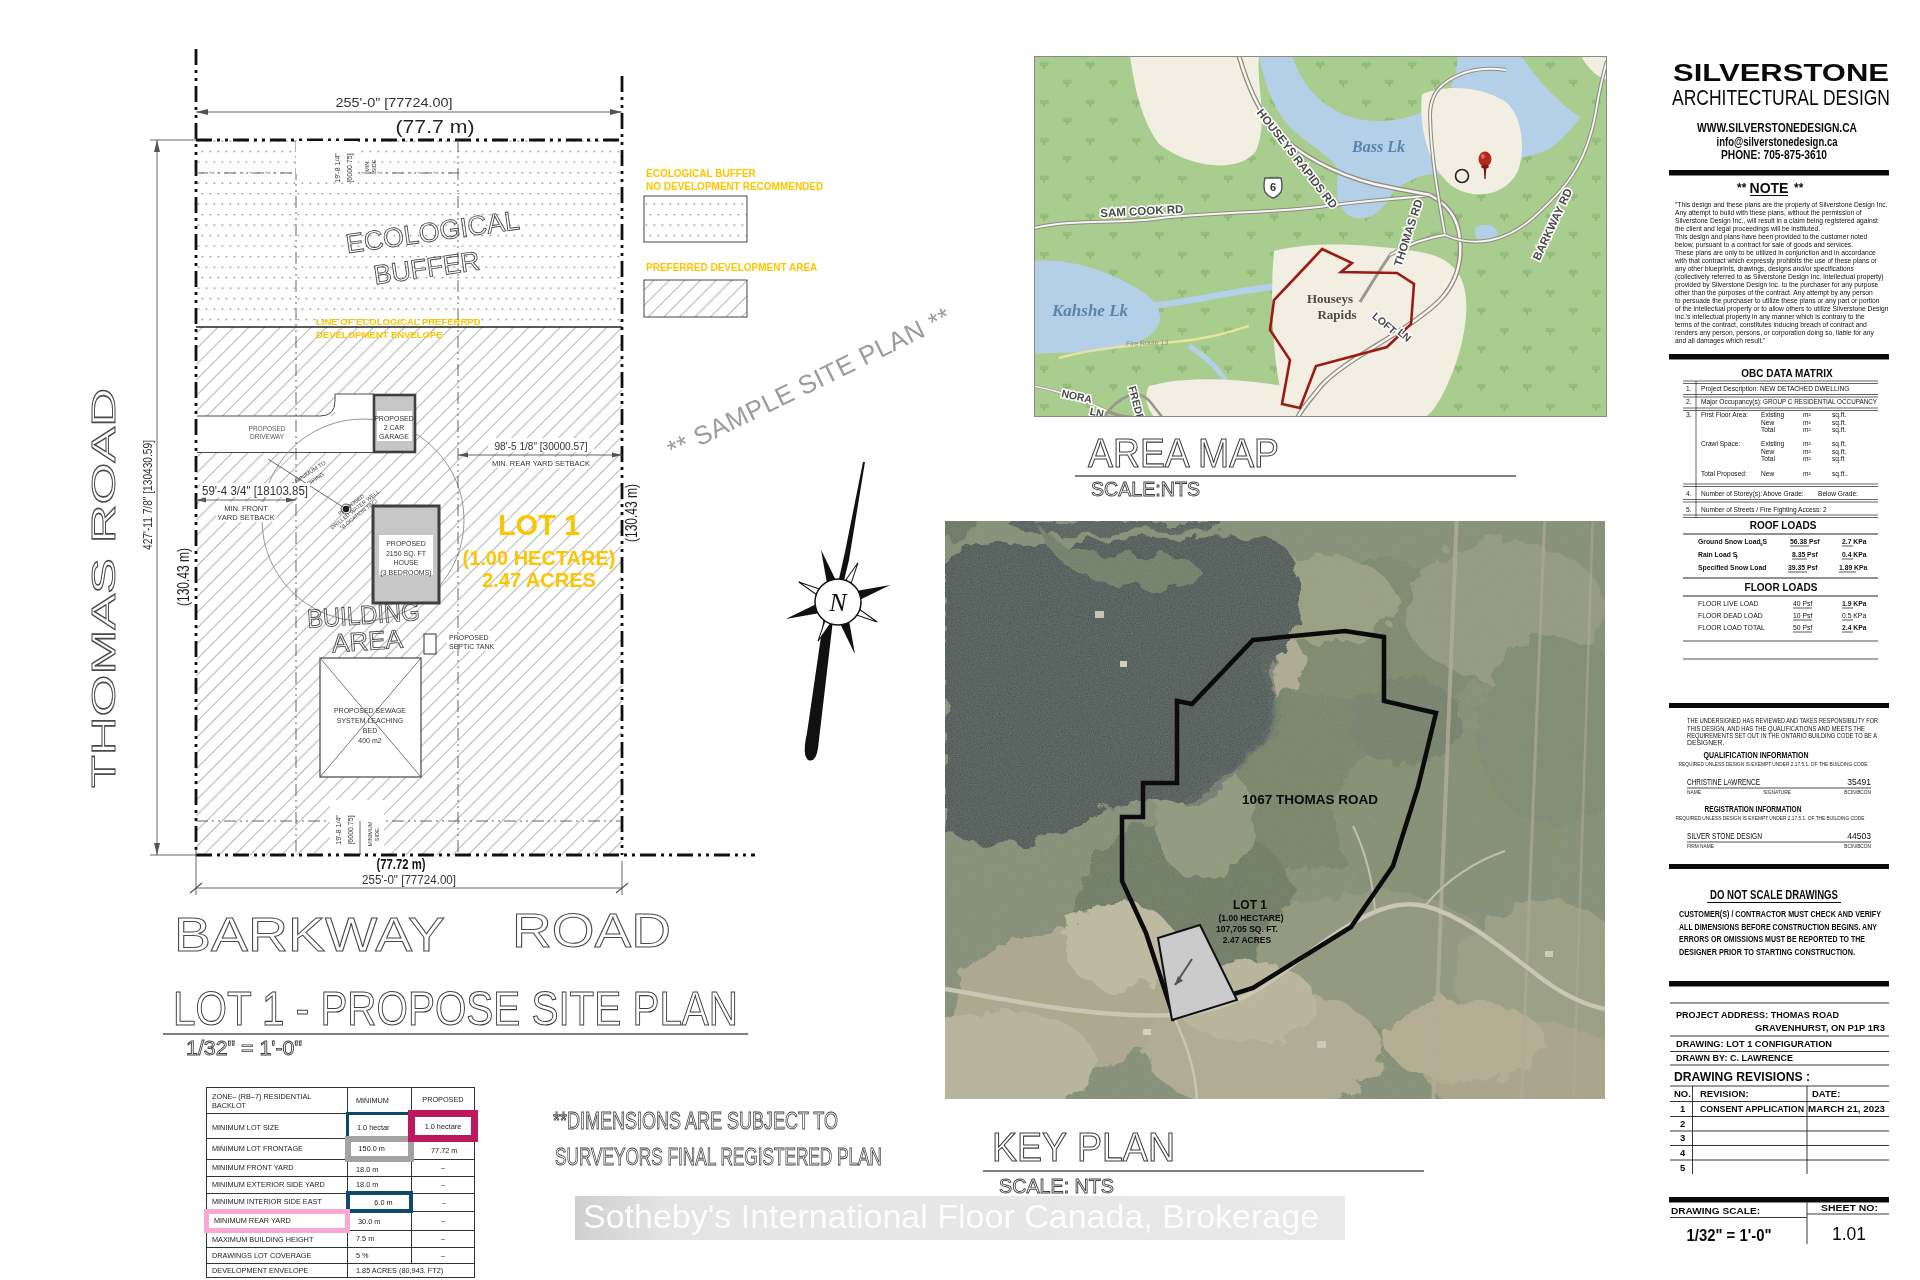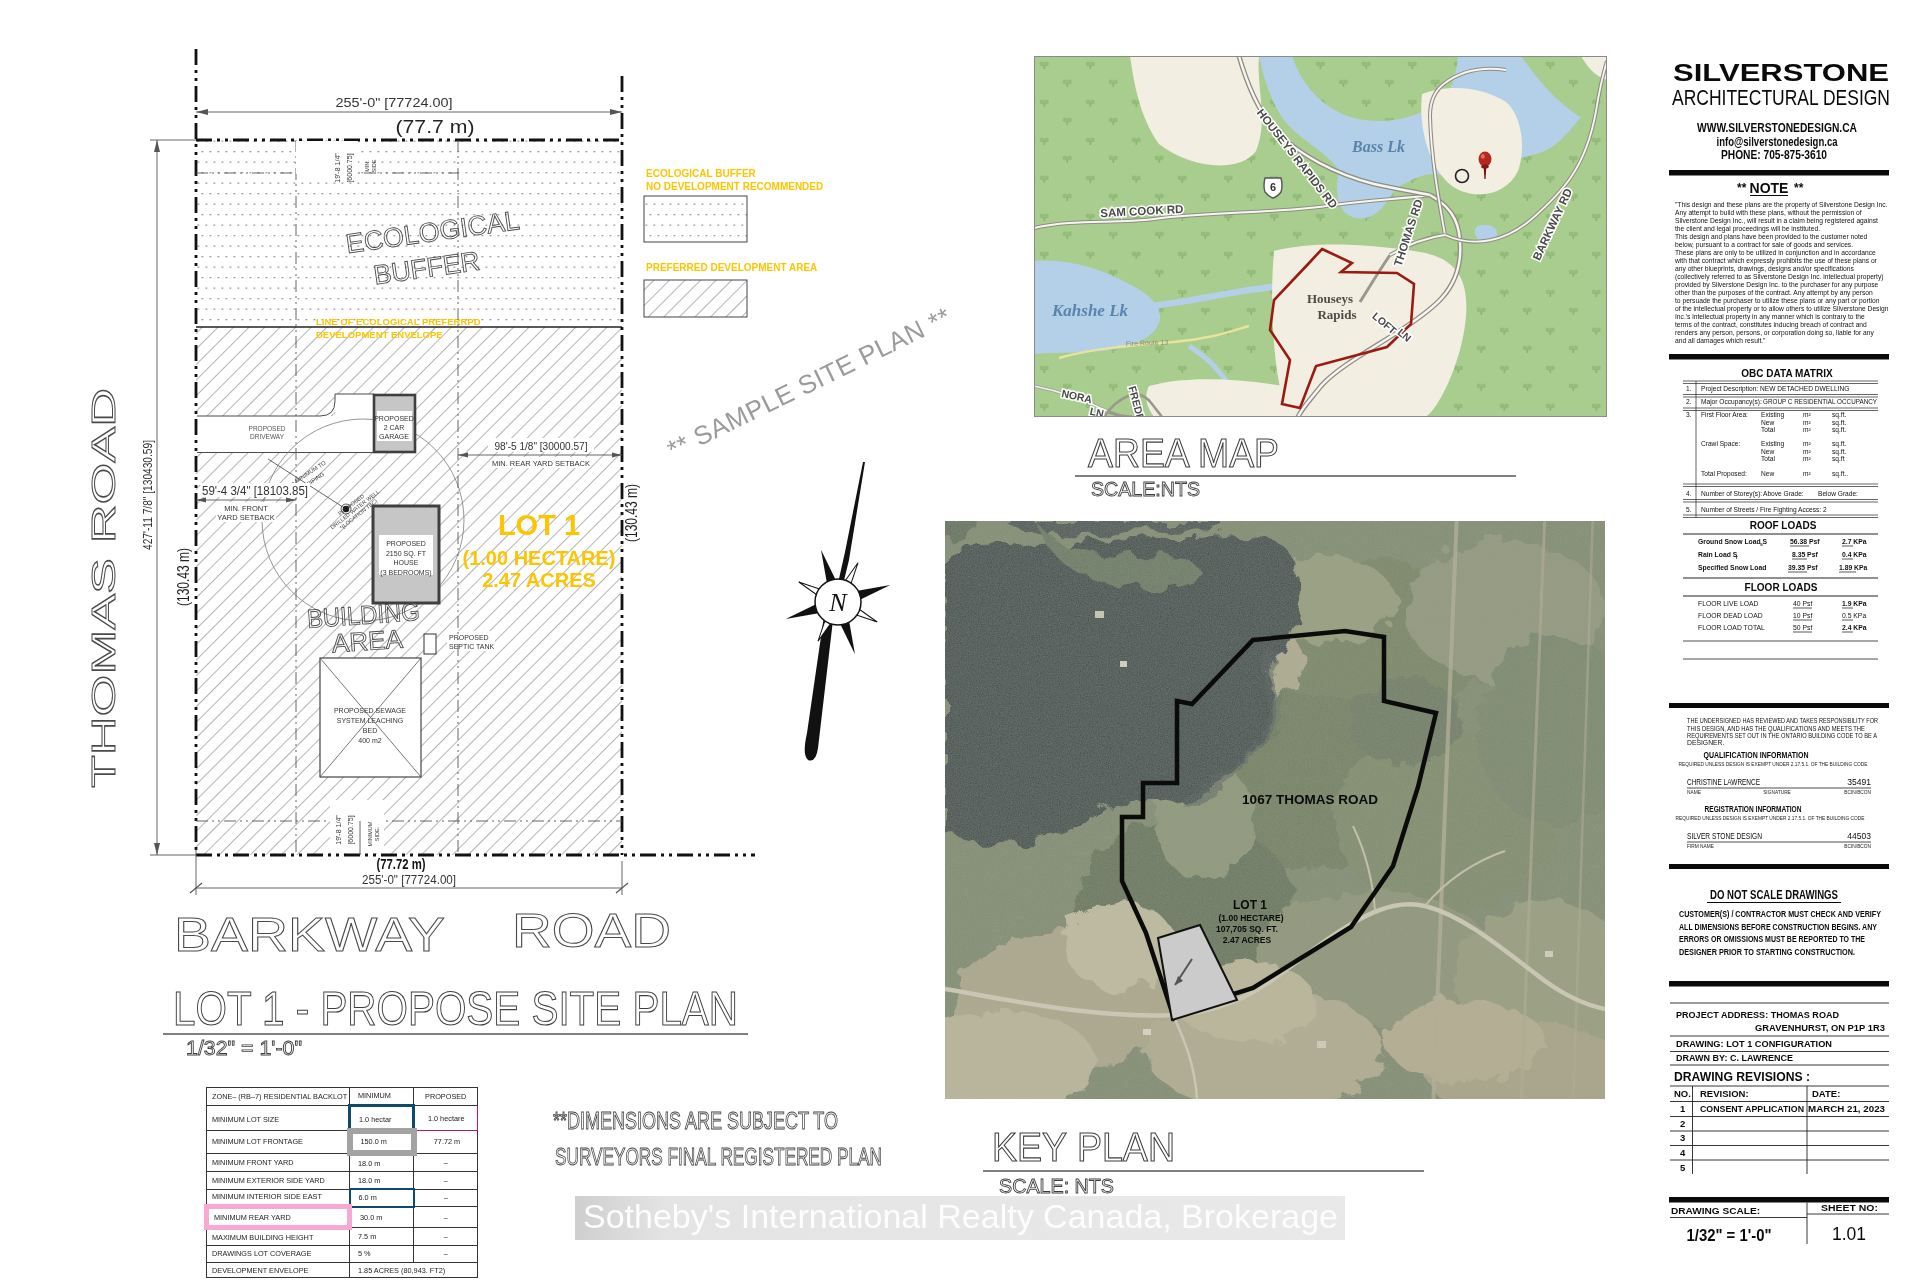--- a/index.html
+++ b/index.html
@@ -487,40 +487,40 @@
 <table class="abs" style="left:204px;top:1087px;width:274px;height:191px;border-collapse:collapse;font-size:7.3px;color:#222;" cellspacing="0">
   <tbody>
       <tr>
         <td style="border:1px solid #333;width:145px;padding:0 0 0 5px;">ZONE– (RB–7) RESIDENTIAL BACKLOT</td>
         <td style="border:1px solid #333;width:65px;padding:0 0 0 8px;">MINIMUM</td>
         <td style="border:1px solid #333;width:64px;text-align:center;">PROPOSED</td>
       </tr>
   <tr>
         <td style="border:1px solid #333;padding:3px 0 0 5px;">MINIMUM LOT SIZE</td>
         <td style="border:3px solid #0c4a6e;padding:4px 0 0 8px;">1.0 hectar</td>
-        <td style="border:1px solid #be185d;text-align:center;margin-top:47px;">1.0 hectare</td>
+        <td style="border:7px solid #be185d;text-align:center;margin-top:47px;">1.0 hectare</td>
       </tr>
   <tr>
         <td style="border:1px solid #333;padding:0 0 0 5px;">MINIMUM LOT FRONTAGE</td>
         <td style="border:6px solid #a3a3a3;padding:0 0 0 8px;">150.0 m</td>
         <td style="border:1px solid #333;text-align:center;">77.72 m</td>
       </tr>
   <tr>
         <td style="border:1px solid #333;padding:0 0 0 5px;">MINIMUM FRONT YARD</td>
         <td style="border:1px solid #333;padding:0 0 0 8px;">18.0 m</td>
         <td style="border:1px solid #333;text-align:center;">–</td>
       </tr>
   <tr>
         <td style="border:1px solid #333;padding:0 0 0 5px;">MINIMUM EXTERIOR SIDE YARD</td>
         <td style="border:1px solid #333;padding:0 0 0 8px;">18.0 m</td>
         <td style="border:1px solid #333;text-align:center;">–</td>
       </tr>
   <tr>
         <td style="border:1px solid #333;padding:0 0 0 5px;">MINIMUM INTERIOR SIDE EAST</td>
-        <td style="border:2px solid #0c4a6e;padding:0 0 0 8px;">6.0 m</td>
+        <td style="border:4px solid #0c4a6e;padding:0 0 0 8px;text-align:center;">6.0 m</td>
         <td style="border:1px solid #333;text-align:center;">–</td>
       </tr>
   <tr>
         <td style="border:5px solid #f9a8d4;padding:0 0 0 5px;">MINIMUM REAR YARD</td>
         <td style="border:1px solid #333;padding:0 0 0 8px;">30.0 m</td>
         <td style="border:1px solid #333;text-align:center;">–</td>
       </tr>
   <tr>
         <td style="border:1px solid #333;padding:0 0 0 5px;">MAXIMUM BUILDING HEIGHT</td>
         <td style="border:1px solid #333;padding:0 0 0 8px;">7.5 m</td>
@@ -791,13 +791,13 @@
   <text x="1821" y="1211" font-size="9.5" font-weight="bold" textLength="57" lengthAdjust="spacingAndGlyphs" fill="#0a0a0a">SHEET NO:</text>
   <line x1="1670" y1="1217.5" x2="1807" y2="1217.5" stroke="#222" stroke-width="0.9"></line>
   <line x1="1807" y1="1214" x2="1889" y2="1214" stroke="#222" stroke-width="0.9"></line>
   <line x1="1807" y1="1202.5" x2="1807" y2="1244" stroke="#222" stroke-width="0.9"></line>
   <text x="1729" y="1241" font-size="16.5" font-weight="bold" text-anchor="middle" textLength="85" lengthAdjust="spacingAndGlyphs" fill="#0a0a0a">1/32"  = 1'-0"</text>
   <text x="1849" y="1240" font-size="17.5" text-anchor="middle" fill="#0a0a0a">1.01</text>
 </g>
 </svg>
 
 <div class="abs" style="left:575px;top:1196px;width:770px;height:44px;background:linear-gradient(90deg,#cfcfcf,#e4e4e4 12%,#e9e9e9);"></div>
-<div class="abs" style="left:583px;top:1197px;width:756px;font-size:34px;color:#fdfdfd;white-space:nowrap;transform-origin:0 0;" id="wm">Sotheby's International Realty Canada, Brokerage</div>
+<div class="abs" style="left:583px;top:1197px;width:756px;font-size:34px;color:#fdfdfd;white-space:nowrap;transform-origin:0 0;" id="wm">Sotheby's International Floor Canada, Brokerage</div>
 
 </body></html>

